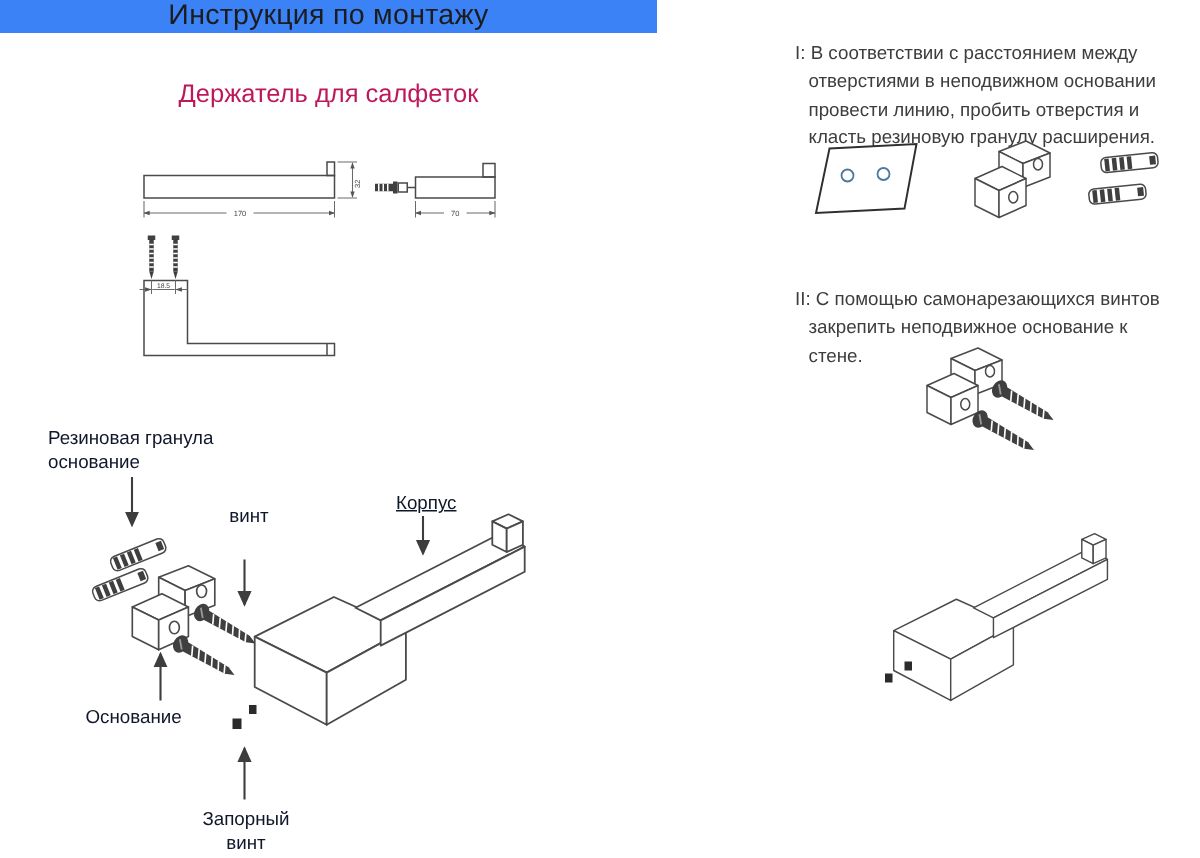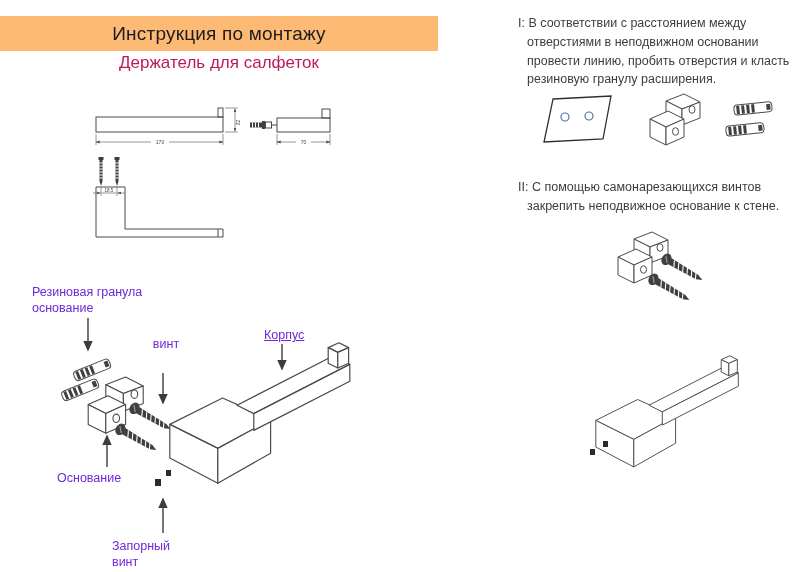--- a/index.html
+++ b/index.html
@@ -2,40 +2,40 @@
 <html><head>
 <meta charset="utf-8">
 <style>
   html,body { margin:0; padding:0; background:#ffffff; }
   .page {
     position:relative; width:800px; height:572px; background:#ffffff;
     font-family:"Liberation Sans", sans-serif; overflow:hidden;
     color:#3d3d3d;
   }
   .title-band {
-    position:absolute; left:0; top:16px; width:438px; height:35px;
-    background:#fdba74; display:flex; align-items:center; justify-content:center;
+    position:absolute; left:0; top:0; width:438px; height:22px;
+    background:#3b82f6; display:flex; align-items:center; justify-content:center;
   }
   .title { font-size:19px; color:#1c1c1c; letter-spacing:.2px; }
   .subtitle {
     position:absolute; left:0; top:53px; width:438px; text-align:center;
     font-size:17px; color:#be185d;
   }
   .techdraw { position:absolute; left:60px; top:95px; }
   .exploded { position:absolute; left:20px; top:280px; }
-  .dlabel { position:absolute; font-size:12.5px; line-height:16px; color:#6d28d9; }
+  .dlabel { position:absolute; font-size:12.5px; line-height:16px; color:#0f172a; }
   .lbl-rubber   { left:32px;  top:284px; }
   .lbl-selftap  { left:96px;  top:336px; width:140px; text-align:center; }
   .lbl-corpus   { left:264px; top:327px;text-decoration:underline; }
   .lbl-base     { left:57px;  top:470px;text-align:center; }
-  .lbl-locking  { left:112px; top:538px; width:104px; }
+  .lbl-locking  { left:112px; top:538px; width:104px; text-align:center; }
   .step { position:absolute; left:518px; width:276px; }
   .step1 { top:14px; } .step2 { top:178px; } .step3 { top:332px; }
   .step-text {
-    margin:0; font-size:12.5px; line-height:1.5; color:#3d3d3d;
+    margin:12px; font-size:12.5px; line-height:1.5; color:#3d3d3d;
     padding-left:9px; text-indent:-9px;
   }
   .ill1 { position:absolute; left:520px; top:85px; }
   .ill2 { position:absolute; left:590px; top:225px; }
   .ill3 { position:absolute; left:568px; top:348px; }
   svg text { font-family:"Liberation Sans", sans-serif; fill:#444444; }
 </style>
 </head>
 <body>
 

